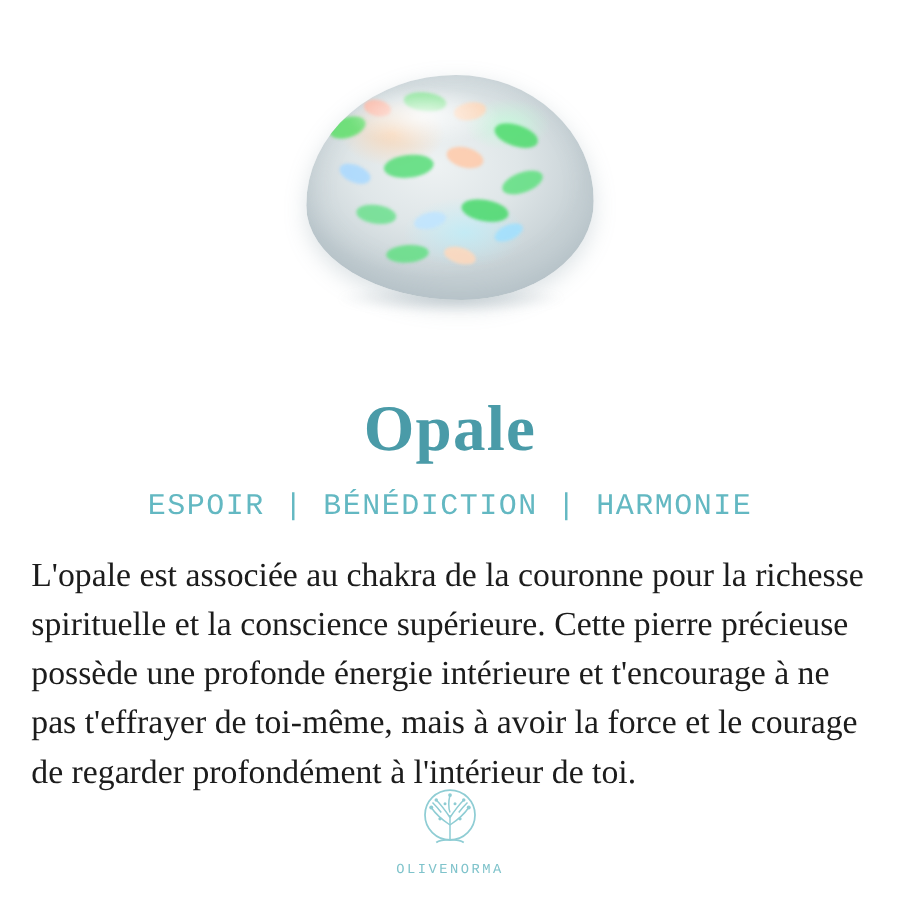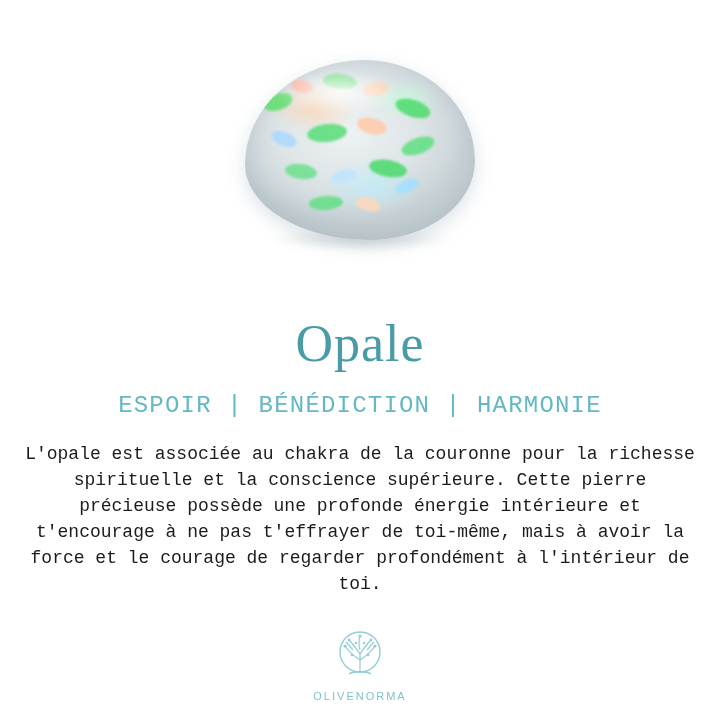--- a/index.html
+++ b/index.html
@@ -94,58 +94,57 @@
     filter: blur(3px);
   }
 
   
   .title {
     font-size: 52px;
     color: #4a9ba8;
     letter-spacing: 1px;
     line-height: 1;
     margin-top: 18px;
-    font-weight: normal;
+    font-weight: bold;
     text-align: center;
   }
   .subtitle {
     margin-top: 22px;
     font-family: Liberation Mono, monospace;
     font-size: 24px;
     color: #63b8c2;
     letter-spacing: 1.2px;
     text-align: center;
   }
   .body-text {
     margin-top: 22px;
     width: 670px;
-    text-align: center;
-    font-size: 18px;
+    text-align: left;
+    font-size: 27px;
     line-height: 1.45;
     color: #1c1c1c;
-    font-family: Liberation Mono, monospace;
   }
 
   
   .logo-area {
     position: absolute;
     left: 0;
     bottom: 18px;
     width: 720px;
     display: flex;
     flex-direction: column;
     align-items: center;
   }
   .logo-mark {
     width: 62px;
     height: 58px;
   }
   .logo-text {
     margin-top: 2px;
-    font-family: Liberation Sans, sans-serif;
+    font-family: Liberation Mono, monospace;
     font-size: 11px;
     letter-spacing: 2px;
     color: #7fc3cb;
   }
 </style>
 </head>
 <body>
 
 <div class="card">
 

